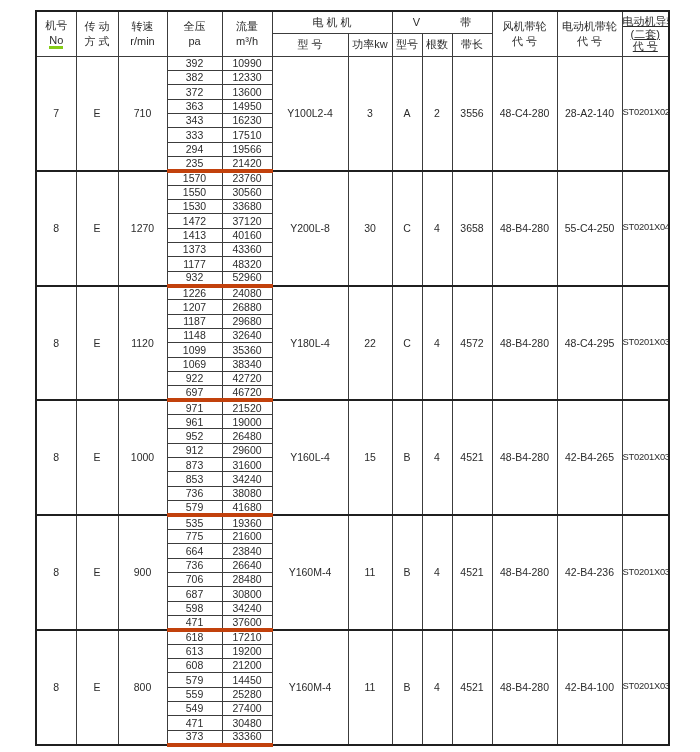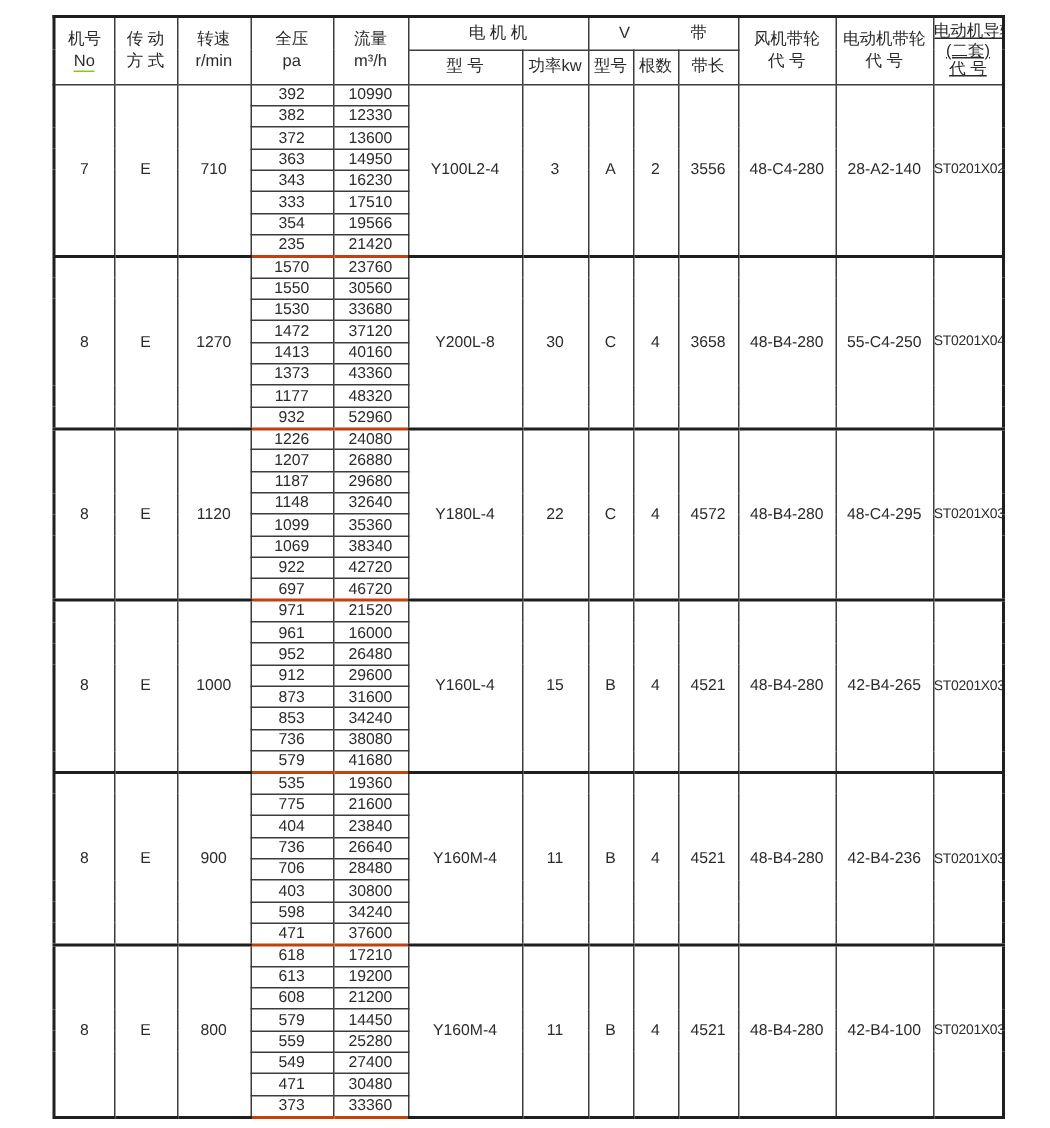--- a/index.html
+++ b/index.html
@@ -19,23 +19,23 @@
   thead th { font-weight: 400; font-size: 11px; line-height: 1.2; }
   thead tr.h1 { height: 22px; }
   thead tr.h2 { height: 23px; }
   thead th.twoline { line-height: 1.3; }
   thead th.rail-head { font-size: 11px; line-height: 1.12; text-decoration: underline; }
   thead th.vbelt-head .vwrap { display: flex; justify-content: space-around; align-items: center; }
   tbody tr { height: 14.35px; }
   tbody td { font-size: 10.5px; line-height: 1; }
   td.span-cell { font-size: 10.5px; }
   td.rail { font-size: 9.3px; letter-spacing: -0.2px; }
-  tr.group-last td { border-bottom: 2px solid #c2410c; }
+  tr.group-last td { border-bottom: 4px solid #c2410c; }
   td.span-cell { border-bottom: 2px solid #1f1f1f; }
-  .u { display: inline-block; border-bottom: 1px solid #84cc16; line-height: 1.05; }
+  .u { display: inline-block; border-bottom: 3px solid #84cc16; line-height: 1.05; }
 </style>
 </head>
 <body>
 
 <div class="sheet">
   <table class="spec">
     <colgroup>
       <col style="width:40px">
         <col style="width:42px">
         <col style="width:49px">
@@ -131,21 +131,21 @@
         </tr>
         <tr>
           <td>343</td>
           <td>16230</td>
         </tr>
         <tr>
           <td>333</td>
           <td>17510</td>
         </tr>
         <tr>
-          <td>354</td>
+          <td>294</td>
           <td>19566</td>
         </tr>
         <tr class="group-last">
           <td>235</td>
           <td>21420</td>
         </tr>
         <tr>
           <td class="span-cell" rowspan="8">8</td>
           <td class="span-cell" rowspan="8">E</td>
           <td class="span-cell" rowspan="8">1270</td>
@@ -241,21 +241,21 @@
           <td class="span-cell" rowspan="8">15</td>
           <td class="span-cell" rowspan="8">B</td>
           <td class="span-cell" rowspan="8">4</td>
           <td class="span-cell" rowspan="8">4521</td>
           <td class="span-cell" rowspan="8">48-B4-280</td>
           <td class="span-cell" rowspan="8">42-B4-265</td>
           <td class="span-cell rail" rowspan="8">ST0201X03</td>
         </tr>
         <tr>
           <td>961</td>
-          <td>16000</td>
+          <td>19000</td>
         </tr>
         <tr>
           <td>952</td>
           <td>26480</td>
         </tr>
         <tr>
           <td>912</td>
           <td>29600</td>
         </tr>
         <tr>
@@ -287,33 +287,33 @@
           <td class="span-cell" rowspan="8">4521</td>
           <td class="span-cell" rowspan="8">48-B4-280</td>
           <td class="span-cell" rowspan="8">42-B4-236</td>
           <td class="span-cell rail" rowspan="8">ST0201X03</td>
         </tr>
         <tr>
           <td>775</td>
           <td>21600</td>
         </tr>
         <tr>
-          <td>404</td>
+          <td>664</td>
           <td>23840</td>
         </tr>
         <tr>
           <td>736</td>
           <td>26640</td>
         </tr>
         <tr>
           <td>706</td>
           <td>28480</td>
         </tr>
         <tr>
-          <td>403</td>
+          <td>687</td>
           <td>30800</td>
         </tr>
         <tr>
           <td>598</td>
           <td>34240</td>
         </tr>
         <tr class="group-last">
           <td>471</td>
           <td>37600</td>
         </tr>

